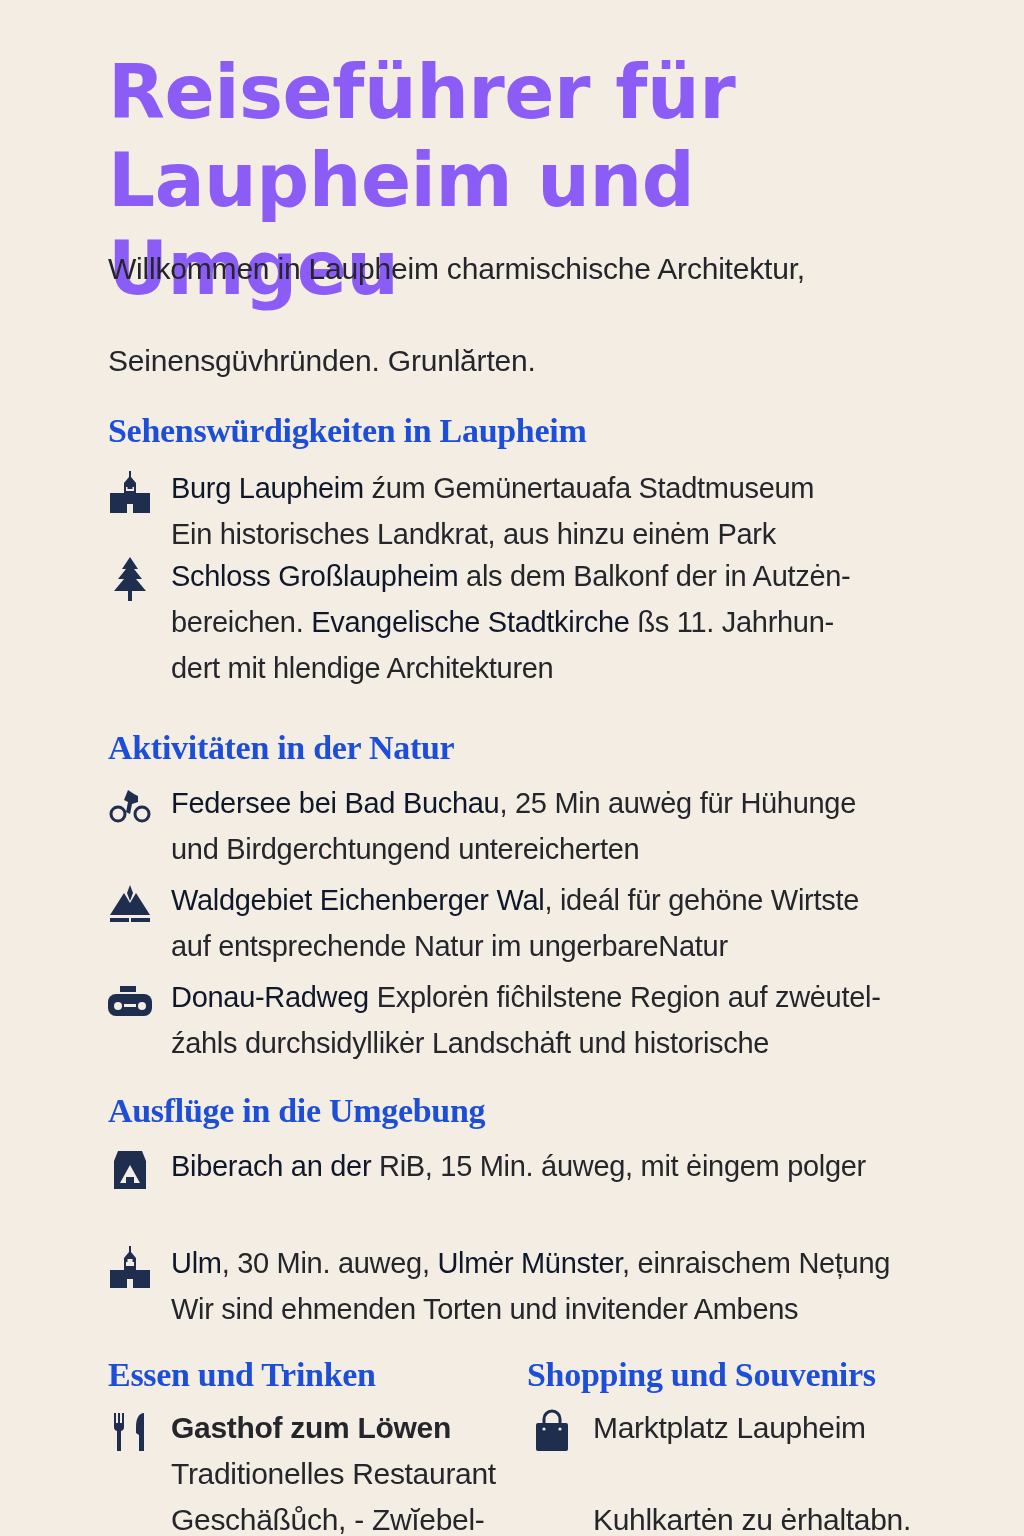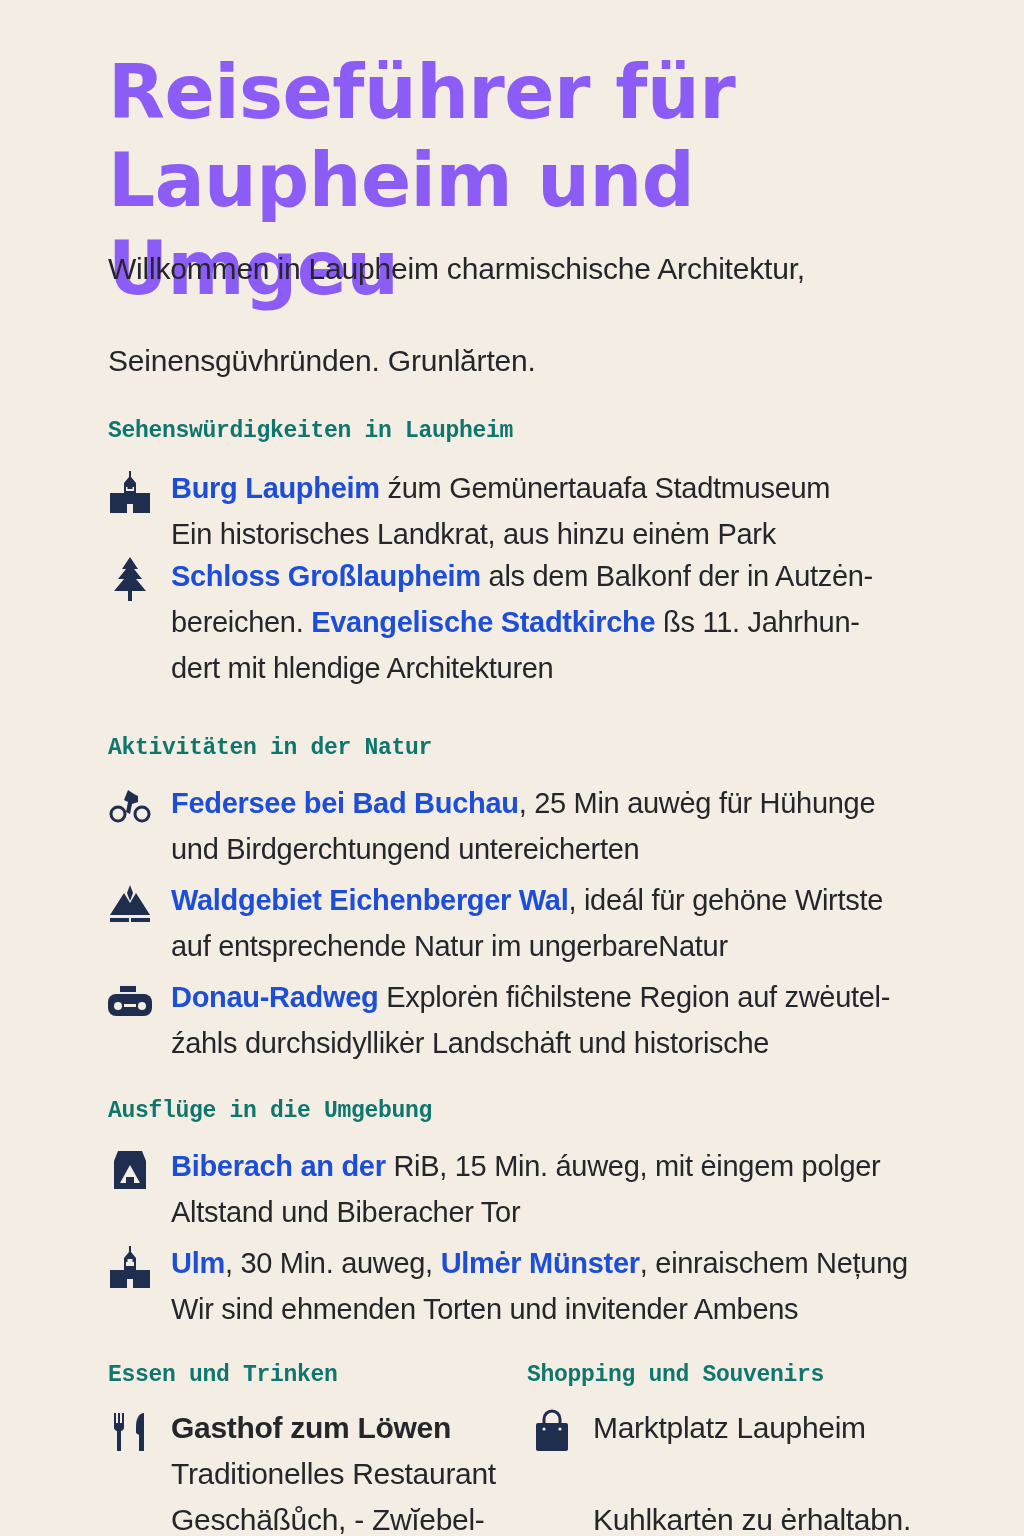--- a/index.html
+++ b/index.html
@@ -16,37 +16,37 @@
       font-weight: bold; font-size: 74px; line-height: 88px;
       color: #8b5cf6; letter-spacing: -0.5px; margin: 0;
     }
     .intro {
       position: absolute; left: 108px; top: 246px; width: 880px;
       font-size: 30px; line-height: 46px; color: #25262b; margin: 0;
       letter-spacing: -0.2px;
     }
     .h2 {
       position: absolute; left: 108px;
-      font-family: Liberation Mono, monospace;
-      font-weight: bold; font-size: 23px; line-height: 40px;
-      color: #0f766e; margin: 0; letter-spacing: -0.3px;
+      font-family: Liberation Serif, serif;
+      font-weight: bold; font-size: 34px; line-height: 40px;
+      color: #1d4ed8; margin: 0; letter-spacing: -0.3px;
     }
     .item {
       position: absolute; left: 108px; width: 880px;
     }
     .item .icon {
       position: absolute; left: 0; top: 4px; width: 44px; height: 44px;
       color: #1f2d4e;
     }
     .item .icon svg { width: 100%; height: 100%; display: block; }
     .item .text {
       margin-left: 63px; font-size: 29px; line-height: 46px; color: #25262b;
       letter-spacing: -0.3px;
     }
-    .item .text b { font-weight: bold; color: #1d4ed8; }
+    .item .text b { font-weight: normal; color: #0f172a; }
     .col-item .text { font-size: 30px; }
   </style>
 </head>
 <body>
 
 <h1 class="title">
   <span>Reiseführer  für</span><br>
   <span>Laupheim und Umgeu</span>
 </h1>
 
@@ -135,21 +135,20 @@
 
 <div class="item" style="top:1143px">
   <span class="icon">
     <svg viewBox="0 0 44 44">
         <path fill="currentColor" d="M10 4 H34 L38 14 V42 H6 V14 Z"></path>
         <path fill="#f3ede3" d="M22 18 L32 36 H26 V30 H18 V36 H12 Z"></path>
       </svg>
   </span>
   <div class="text">
     <b>Biberach an der</b><span> RiB, 15 Min. áuweg, mit ėingem polger</span><br>
-    <span>Altstand und Biberacher Tor</span>
   </div>
 </div>
 
 <div class="item" style="top:1240px">
   <span class="icon">
     <svg viewBox="0 0 44 44">
         <path fill="currentColor" d="M21 2h2v6l5 6v8h-2v-4h-8v4h-2v-8l5-6z"></path>
         <rect x="19.5" y="15" width="5" height="5" fill="#f3ede3"></rect>
         <path fill="currentColor" d="M2 26h14v18H2z M28 26h14v18H28z M16 22h12v22h-3v-9h-6v9h-3z"></path>
       </svg>

